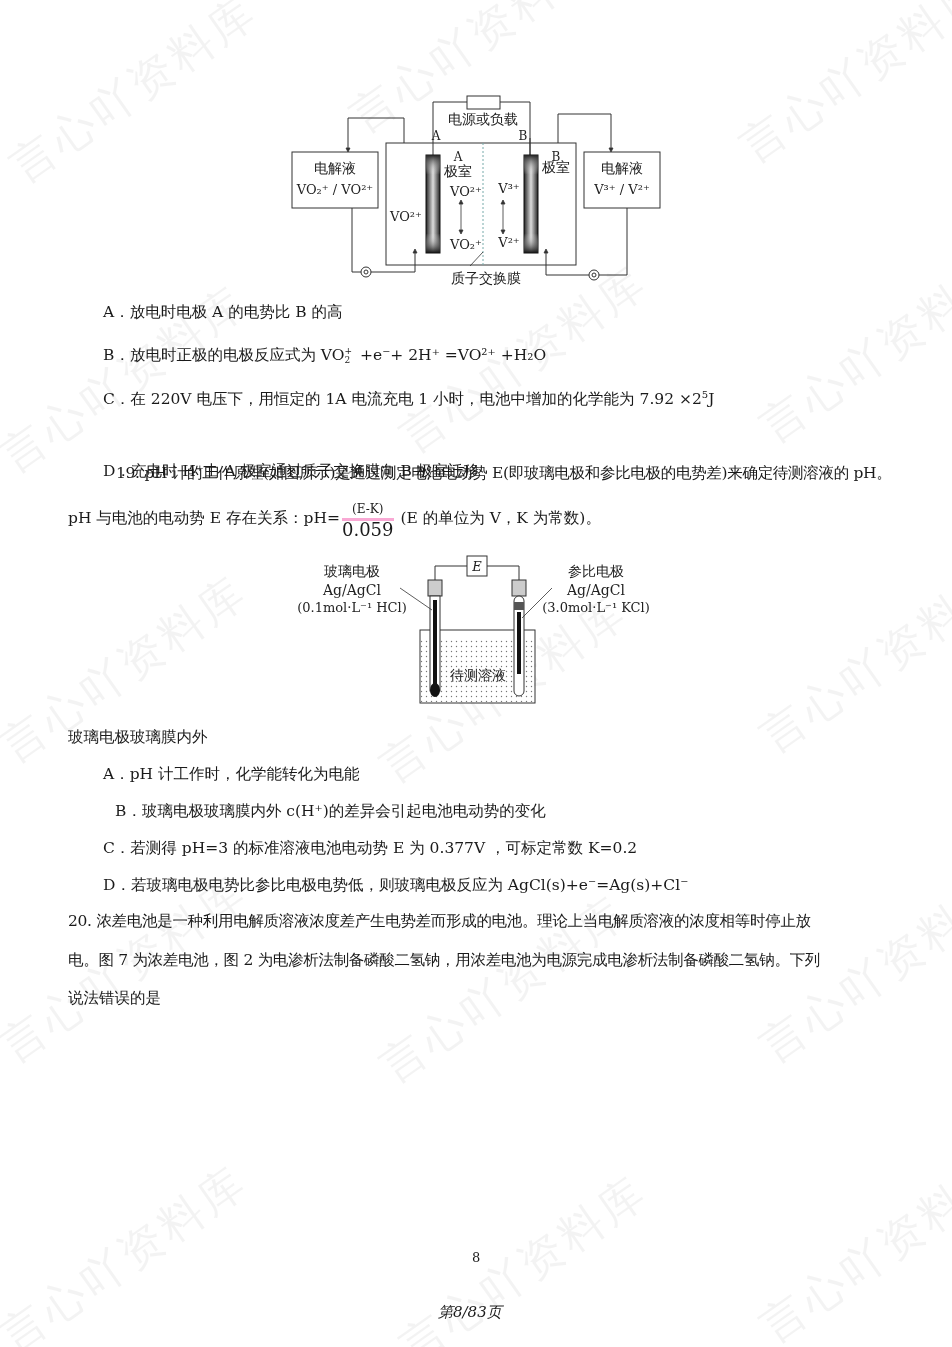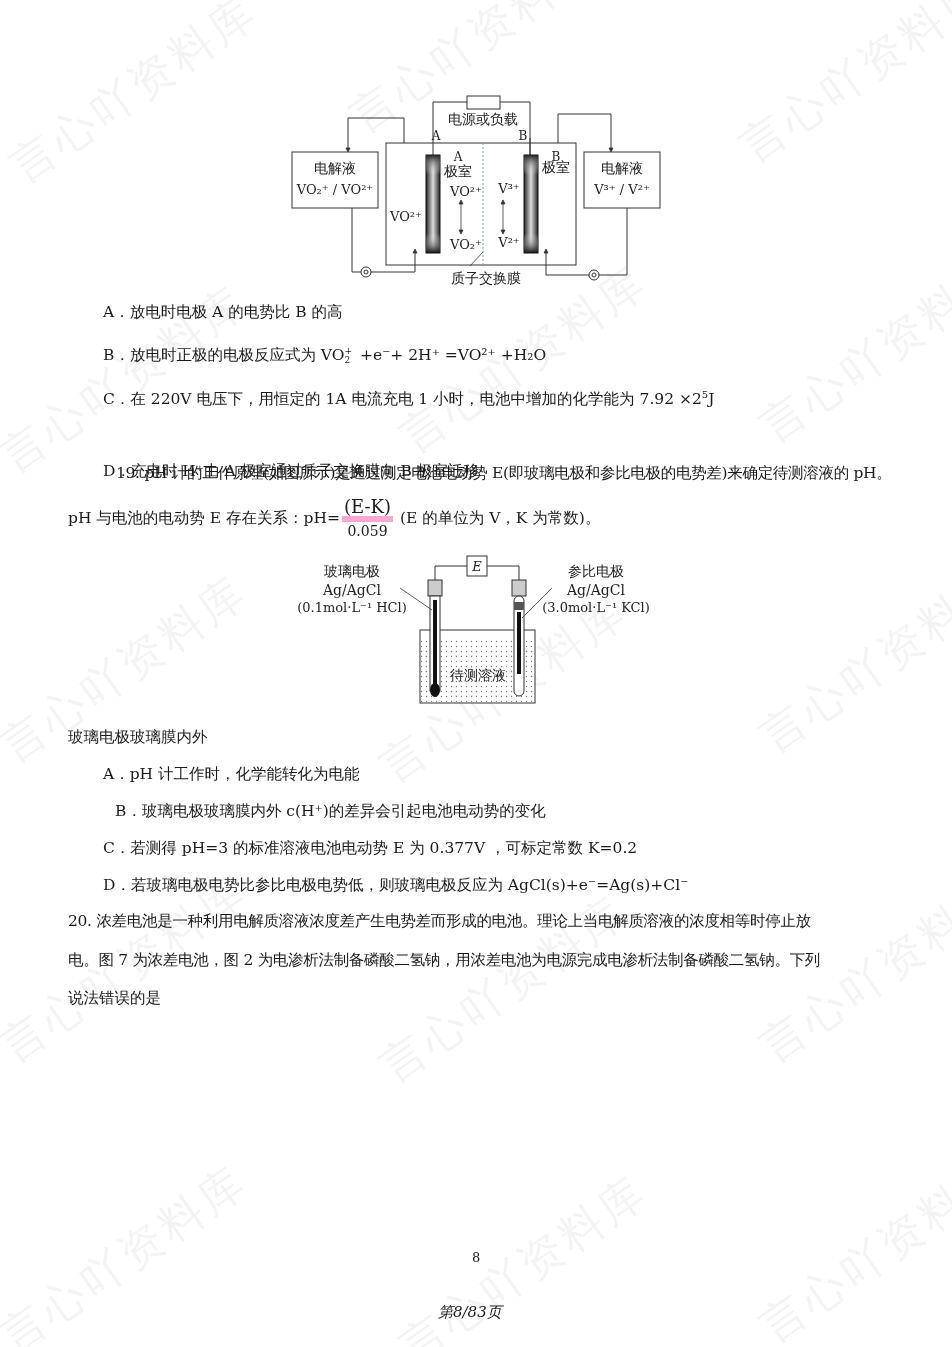--- a/index.html
+++ b/index.html
@@ -9,22 +9,22 @@
   }
   .wm {
     position: absolute; font-family: "DejaVu Sans", sans-serif; font-size: 44px;
     color: #000; opacity: 0.045; transform: rotate(-35deg); white-space: nowrap;
     letter-spacing: 4px; pointer-events: none;
   }
   .line { position: absolute; font-size: 15.5px; white-space: nowrap; line-height: 20px; }
   sup, sub { font-size: 10px; line-height: 0; }
   .fig { position: absolute; }
   .frac { display: inline-block; vertical-align: middle; text-align: center; margin: 0 2px; }
-  .frac .num { display: block; border-bottom: 6px solid #f9a8d4; padding: 0 2px; font-size: 18px; line-height: 18px; }
-  .frac .den { display: block; font-size: 14px; line-height: 18px; }
+  .frac .num { display: block; border-bottom: 3px solid #f9a8d4; padding: 0 2px; font-size: 12px; line-height: 18px; }
+  .frac .den { display: block; font-size: 18px; line-height: 18px; }
   .pnum { position: absolute; font-size: 13px; }
   .pfoot { position: absolute; font-size: 15px; font-style: italic; }
   svg text { font-family: "DejaVu Serif", "Liberation Serif", serif; fill: #222; }
 </style>
 </head>
 <body>
 
 <div class="wm" style="left:-10px;top:60px;">言心吖资料库</div>
 <div class="wm" style="left:330px;top:10px;">言心吖资料库</div>
 <div class="wm" style="left:720px;top:40px;">言心吖资料库</div>

